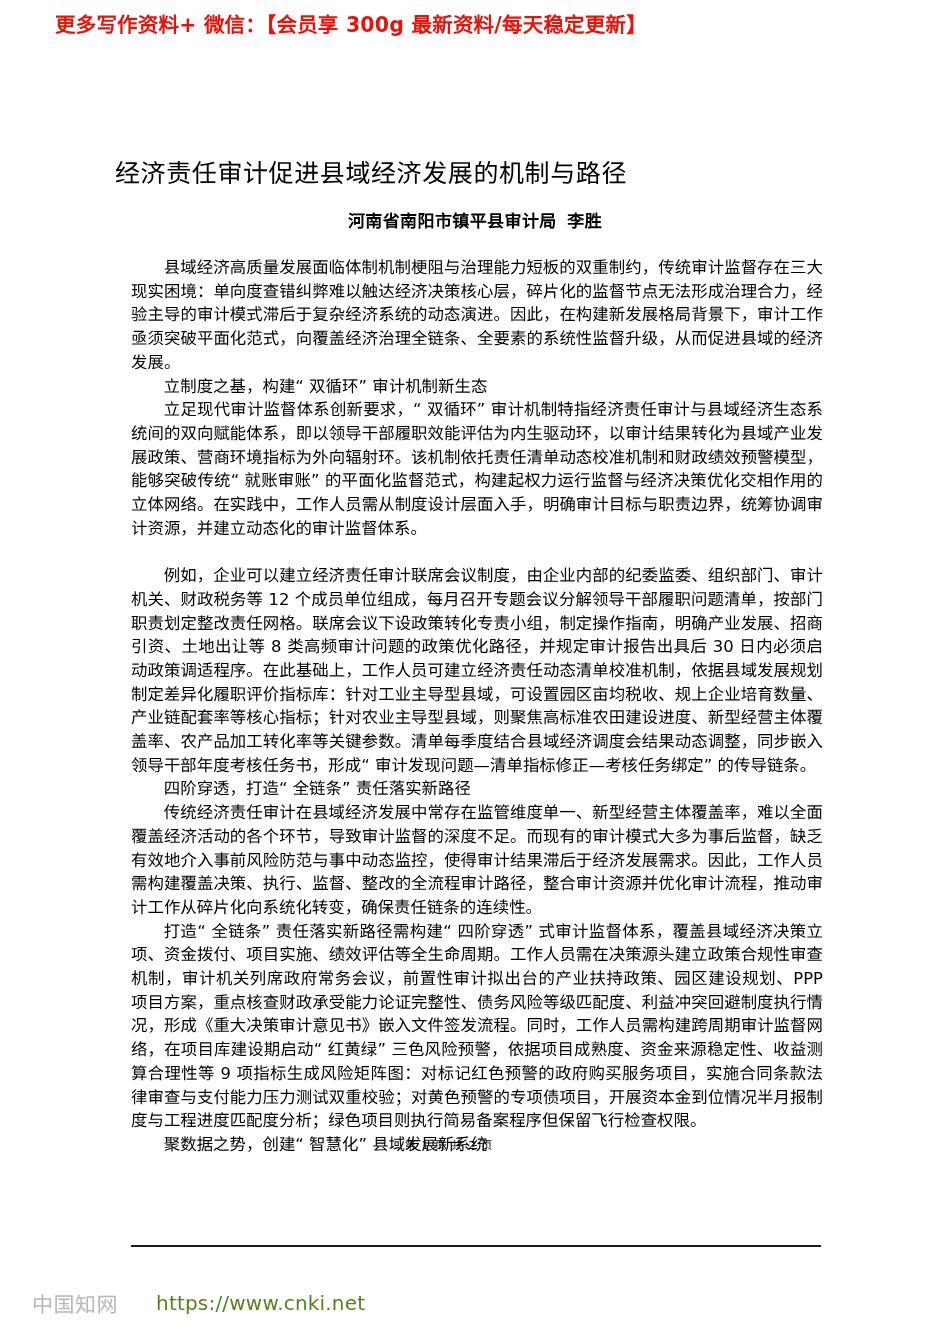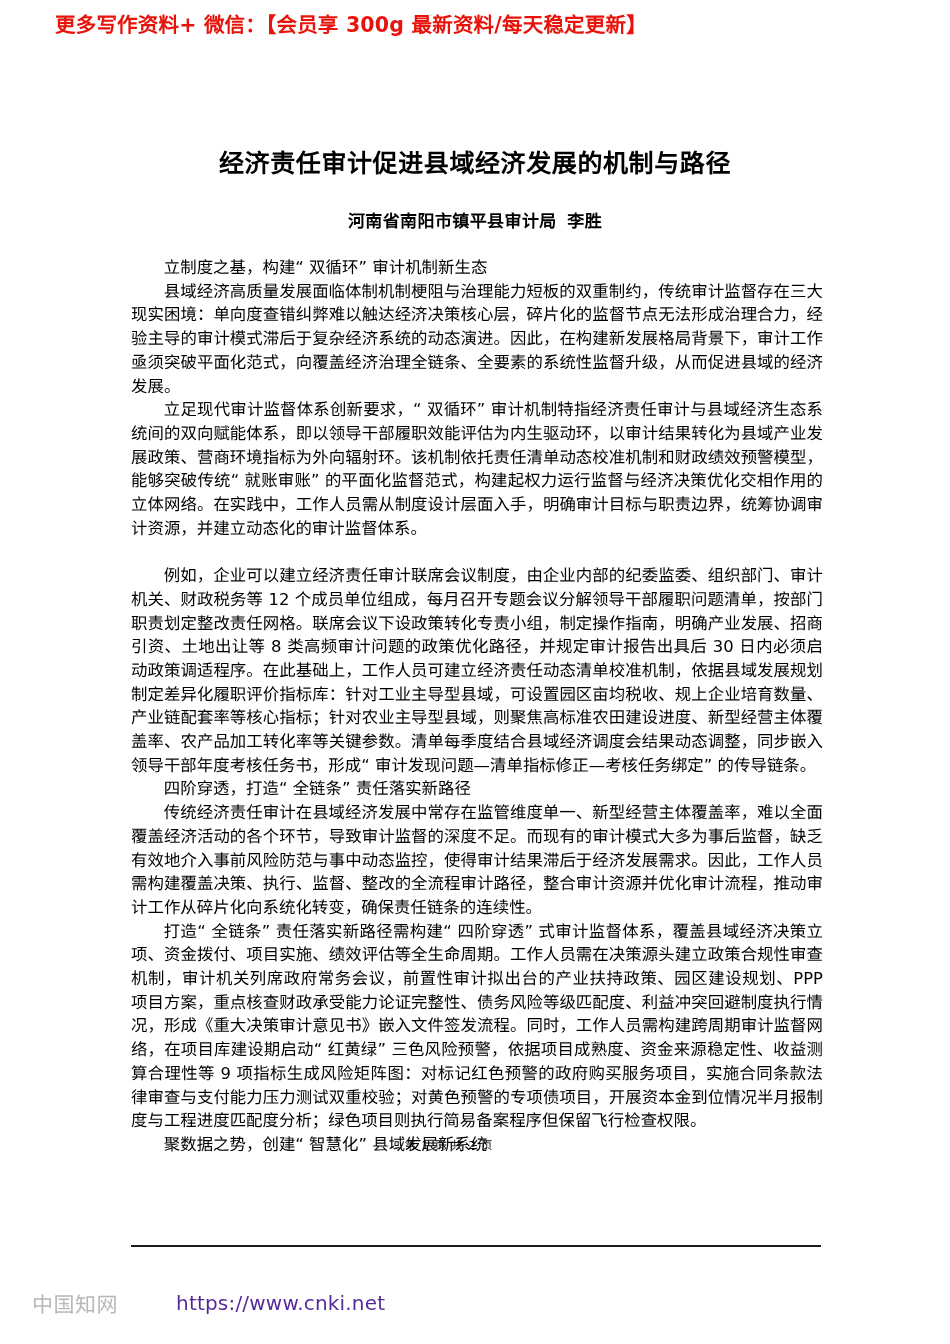--- a/index.html
+++ b/index.html
@@ -47,25 +47,25 @@
     font-size: 15.5px;
     line-height: 23px;
     letter-spacing: 0.1px;
   }
   .source-line .src-row { display: block; }
 
   
   .doc-title {
     position: absolute;
     left: 115px;
-    top: 148px;
+    top: 158px;
     width: 720px;
-    text-align: center;
+    text-align: left;
     font-size: 25px;
-    font-weight: 700;
+    font-weight: 400;
     letter-spacing: 0.6px;
     line-height: 1.25;
   }
 
   
   .byline {
     position: absolute;
     left: 115px;
     top: 212px;
     width: 720px;
@@ -121,53 +121,53 @@
     background: #1a1a1a;
   }
 
   
   .watermark {
     position: absolute;
     left: 32px;
     top: 1288px;
     display: flex;
     align-items: center;
-    gap: 58px;
+    gap: 38px;
     color: #b9b9b9;
     opacity: 0.95;
   }
   .watermark .wm-brand {
     font-size: 21px;
     letter-spacing: 0.5px;
     color: #b4b4b4;
   }
   .watermark .wm-url {
     font-size: 20px;
     letter-spacing: 0.2px;
-    color: #4c1d95;
+    color: #4d7c0f;
     text-align: right;
   }
 </style>
 </head>
 <body>
 
 <div class="page">
 
   <div class="promo-banner" style="color:#e8140c">更多写作资料+ 微信：【会员享 300g 最新资料/每天稳定更新】</div>
 
   <div class="source-line">
   </div>
 
   <div class="doc-title">经济责任审计促进县域经济发展的机制与路径</div>
 
   <div class="byline">河南省南阳市镇平县审计局  李胜</div>
 
   <div class="body-block">
+    <p class="indent">县域经济高质量发展面临体制机制梗阻与治理能力短板的双重制约，传统审计监督存在三大现实困境：单向度查错纠弊难以触达经济决策核心层，碎片化的监督节点无法形成治理合力，经验主导的审计模式滞后于复杂经济系统的动态演进。因此，在构建新发展格局背景下，审计工作亟须突破平面化范式，向覆盖经济治理全链条、全要素的系统性监督升级，从而促进县域的经济发展。</p>
     <p class="indent">立制度之基，构建“ 双循环” 审计机制新生态</p>
-    <p class="indent">县域经济高质量发展面临体制机制梗阻与治理能力短板的双重制约，传统审计监督存在三大现实困境：单向度查错纠弊难以触达经济决策核心层，碎片化的监督节点无法形成治理合力，经验主导的审计模式滞后于复杂经济系统的动态演进。因此，在构建新发展格局背景下，审计工作亟须突破平面化范式，向覆盖经济治理全链条、全要素的系统性监督升级，从而促进县域的经济发展。</p>
     <p class="indent">立足现代审计监督体系创新要求，“ 双循环” 审计机制特指经济责任审计与县域经济生态系统间的双向赋能体系，即以领导干部履职效能评估为内生驱动环，以审计结果转化为县域产业发展政策、营商环境指标为外向辐射环。该机制依托责任清单动态校准机制和财政绩效预警模型，能够突破传统“ 就账审账” 的平面化监督范式，构建起权力运行监督与经济决策优化交相作用的立体网络。在实践中，工作人员需从制度设计层面入手，明确审计目标与职责边界，统筹协调审计资源，并建立动态化的审计监督体系。</p>
     <p class="indent spacer-before">例如，企业可以建立经济责任审计联席会议制度，由企业内部的纪委监委、组织部门、审计机关、财政税务等 12 个成员单位组成，每月召开专题会议分解领导干部履职问题清单，按部门职责划定整改责任网格。联席会议下设政策转化专责小组，制定操作指南，明确产业发展、招商引资、土地出让等 8 类高频审计问题的政策优化路径，并规定审计报告出具后 30 日内必须启动政策调适程序。在此基础上，工作人员可建立经济责任动态清单校准机制，依据县域发展规划制定差异化履职评价指标库：针对工业主导型县域，可设置园区亩均税收、规上企业培育数量、产业链配套率等核心指标；针对农业主导型县域，则聚焦高标准农田建设进度、新型经营主体覆盖率、农产品加工转化率等关键参数。清单每季度结合县域经济调度会结果动态调整，同步嵌入领导干部年度考核任务书，形成“ 审计发现问题—清单指标修正—考核任务绑定” 的传导链条。</p>
     <p class="indent">四阶穿透，打造“ 全链条” 责任落实新路径</p>
     <p class="indent">传统经济责任审计在县域经济发展中常存在监管维度单一、新型经营主体覆盖率，难以全面覆盖经济活动的各个环节，导致审计监督的深度不足。而现有的审计模式大多为事后监督，缺乏有效地介入事前风险防范与事中动态监控，使得审计结果滞后于经济发展需求。因此，工作人员需构建覆盖决策、执行、监督、整改的全流程审计路径，整合审计资源并优化审计流程，推动审计工作从碎片化向系统化转变，确保责任链条的连续性。</p>
     <p class="indent">打造“ 全链条” 责任落实新路径需构建“ 四阶穿透” 式审计监督体系，覆盖县域经济决策立项、资金拨付、项目实施、绩效评估等全生命周期。工作人员需在决策源头建立政策合规性审查机制，审计机关列席政府常务会议，前置性审计拟出台的产业扶持政策、园区建设规划、PPP 项目方案，重点核查财政承受能力论证完整性、债务风险等级匹配度、利益冲突回避制度执行情况，形成《重大决策审计意见书》嵌入文件签发流程。同时，工作人员需构建跨周期审计监督网络，在项目库建设期启动“ 红黄绿” 三色风险预警，依据项目成熟度、资金来源稳定性、收益测算合理性等 9 项指标生成风险矩阵图：对标记红色预警的政府购买服务项目，实施合同条款法律审查与支付能力压力测试双重校验；对黄色预警的专项债项目，开展资本金到位情况半月报制度与工程进度匹配度分析；绿色项目则执行简易备案程序但保留飞行检查权限。</p>
     <p class="indent">聚数据之势，创建“ 智慧化” 县域发展新系统</p>
   </div>
 
   <div class="page-number">第 1 页 共 2 页</div>
 

